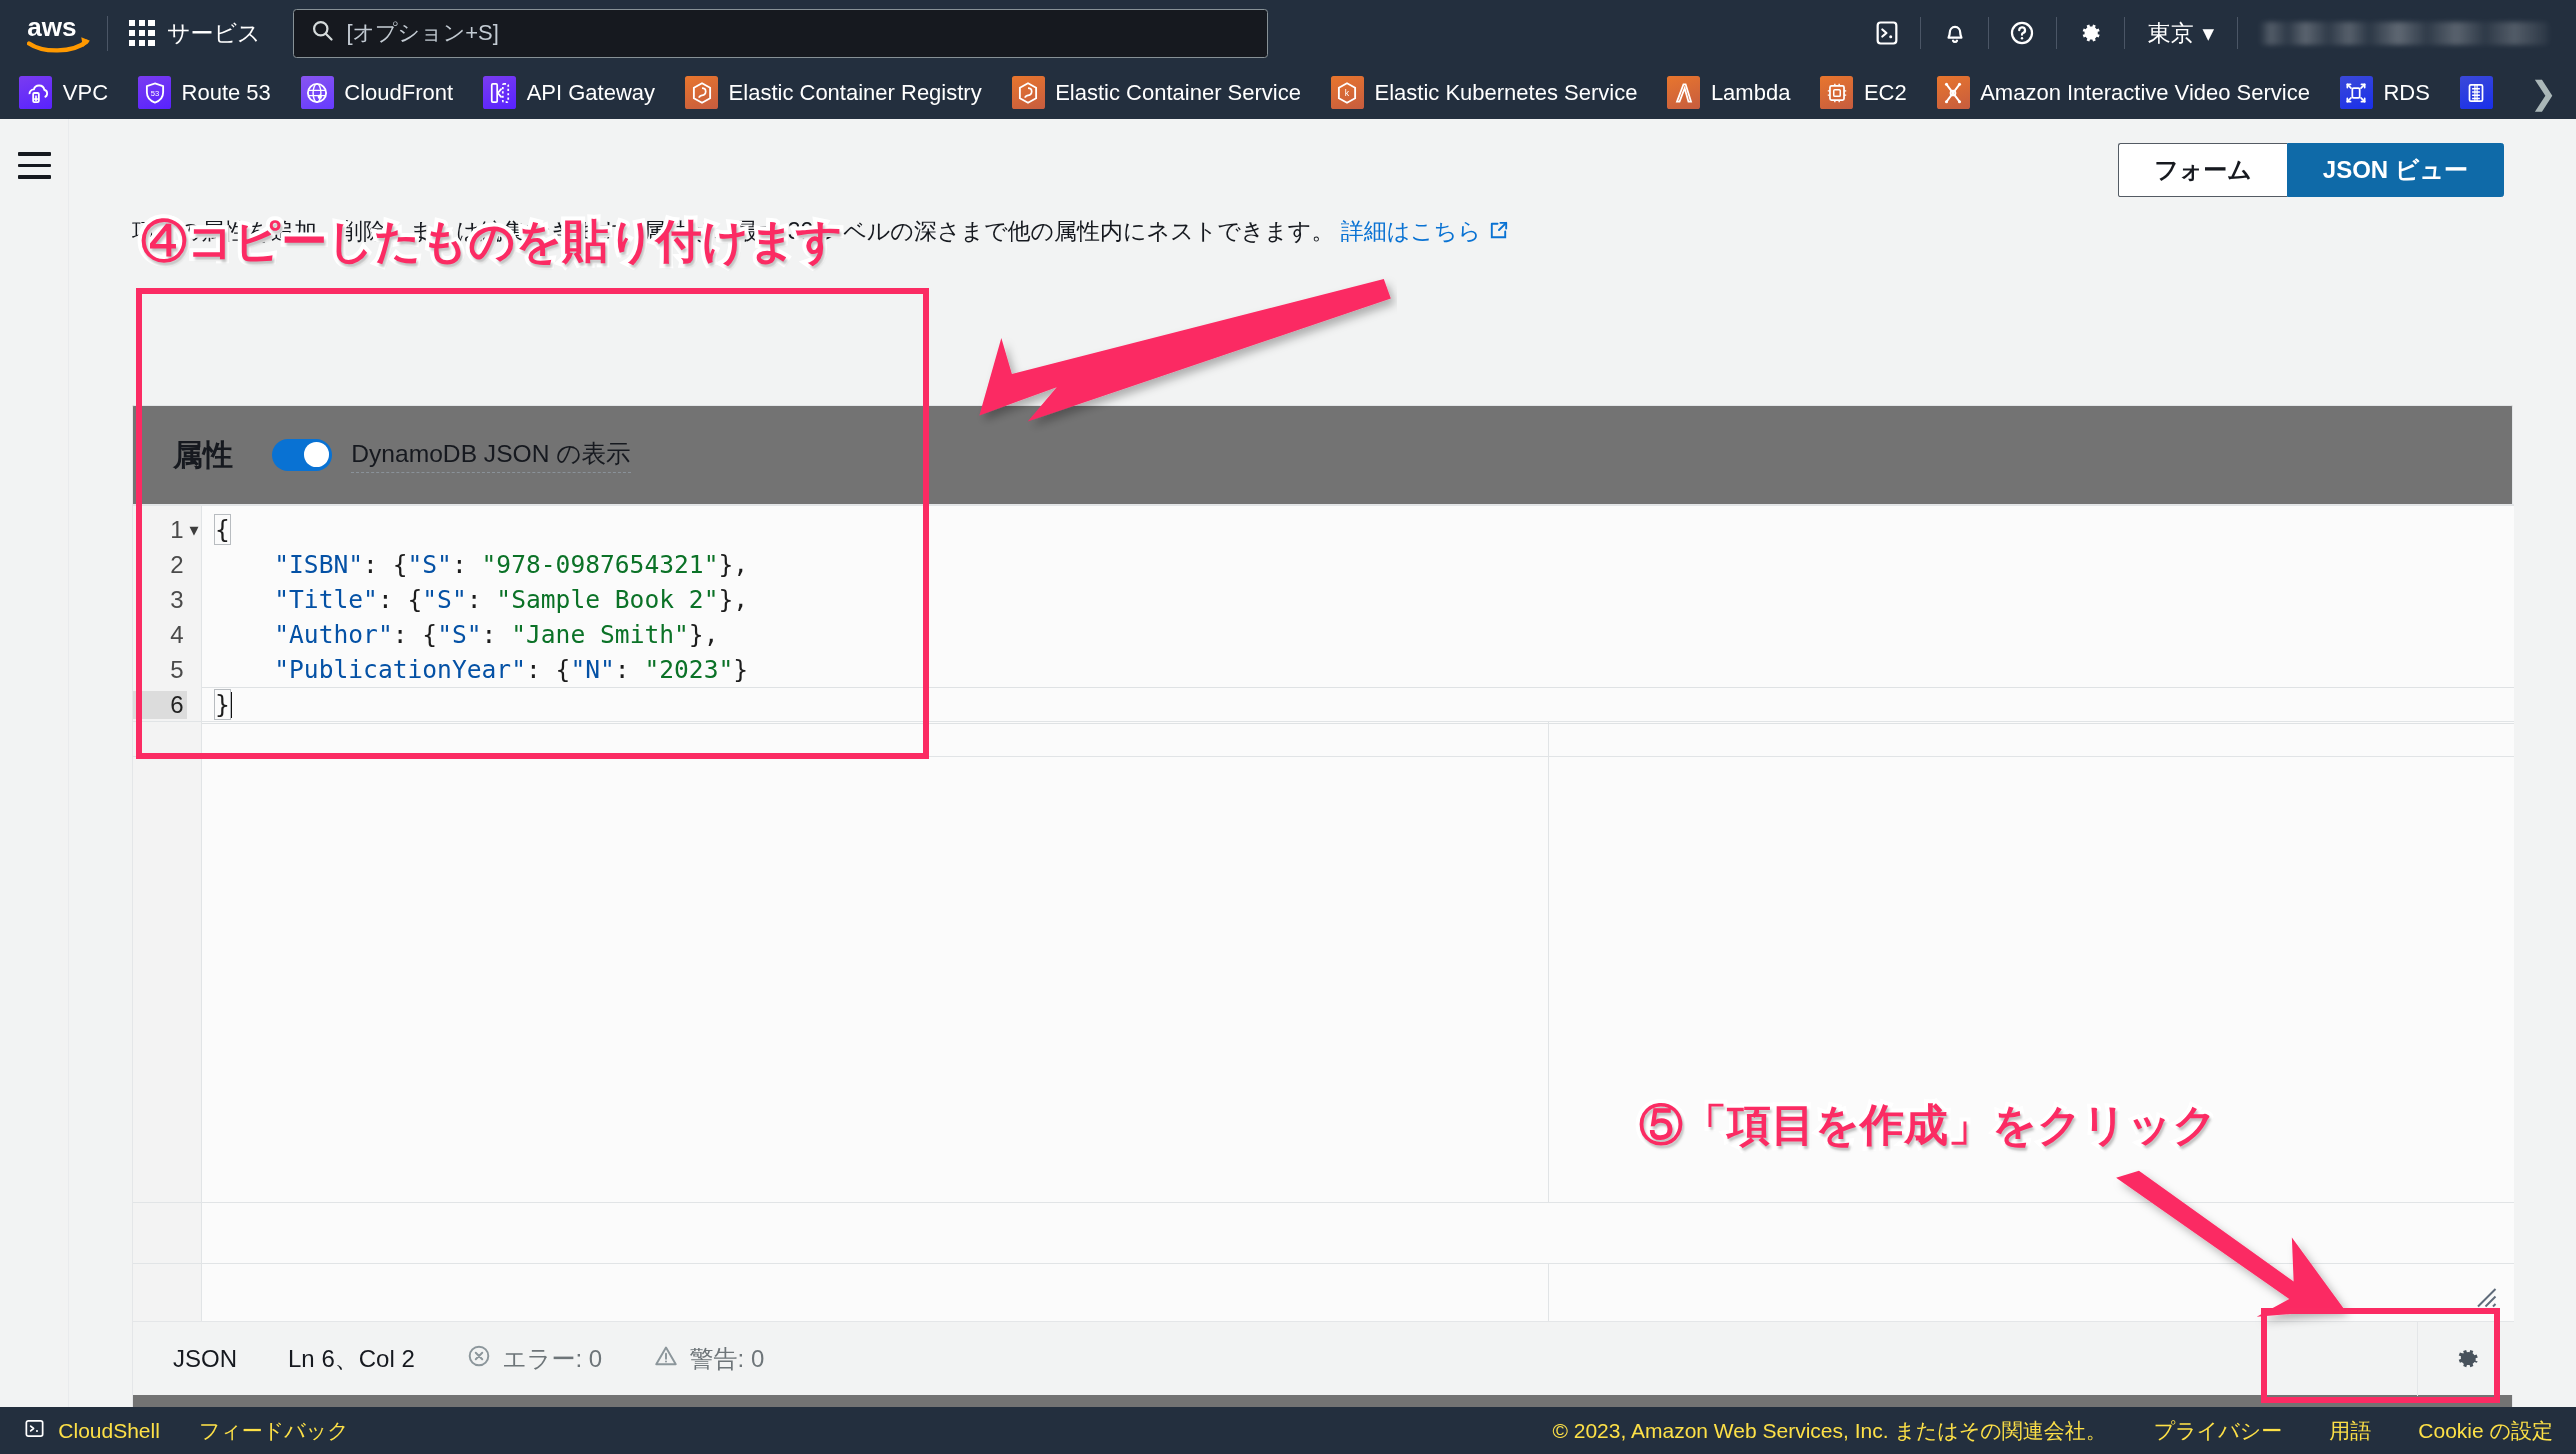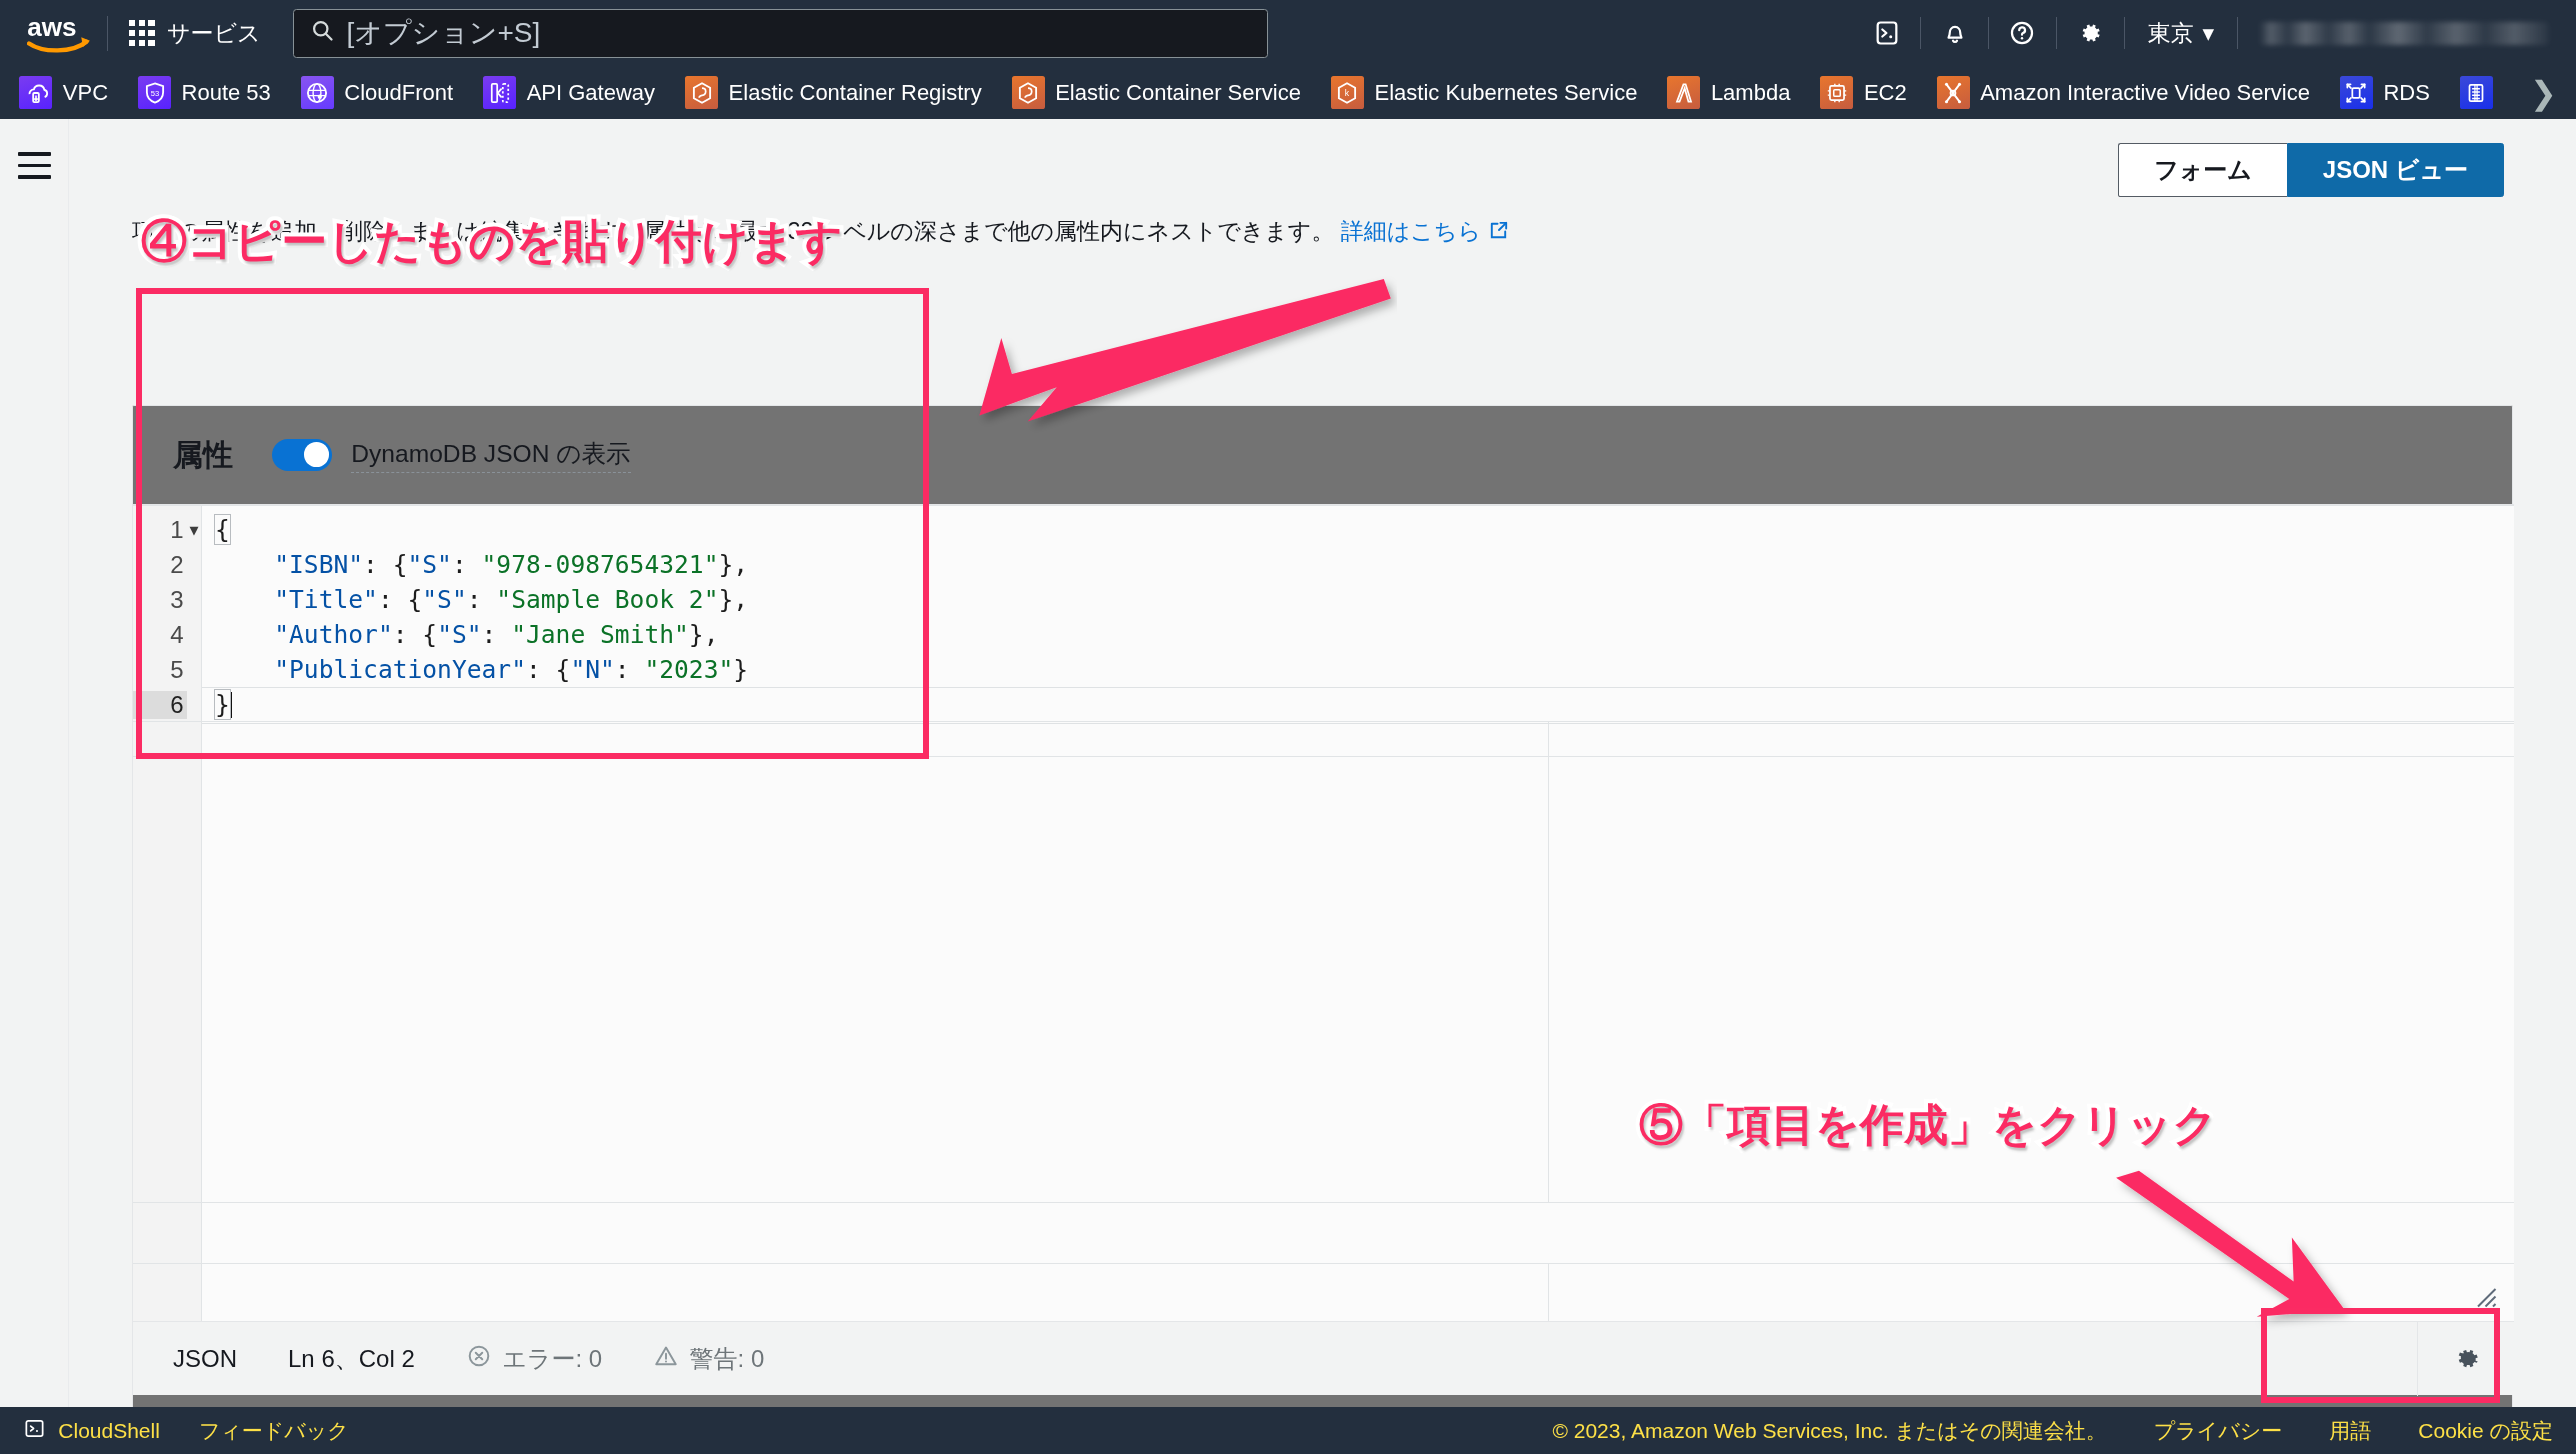--- a/index.html
+++ b/index.html
@@ -25,21 +25,21 @@
   }
   .waffle { display: grid; grid-template-columns: repeat(3, 6.2px); grid-gap: 3.5px; }
   .waffle i { display:block; width: 6.2px; height: 6.2px; background: #ffffff; }
   .searchbox {
     margin-left: 16px; width: 975px; height: 49px;
     background: #16191f; border: 0.9px solid #879196; border-radius: 3.5px;
     display: flex; align-items: center; padding: 0 16px; gap: 12.3px;
   }
   .searchbox .q { color: #d5dbdb; font-size: 24.6px; line-height: 1; }
   .searchbox .ph { color: #9ba7b0; font-size: 23px; flex: 1; }
-  .searchbox .kbd { color: #c3cbd3; font-size: 28px; }
+  .searchbox .kbd { color: #c3cbd3; font-size: 22px; }
   .nav-right { margin-left: auto; display: flex; align-items: center; height: 66px; padding-right: 6px; justify-content: space-between; }
   .nav-icon {
     width: 67px; height: 66px; display: flex; align-items: center; justify-content: center;
     color: #ffffff; cursor: pointer;
   }
   .nav-vsep { width: 0.9px; height: 32px; background: #4b5666; }
   .region-btn {
     display: flex; align-items: center; gap: 8.8px; padding: 0 23px; height: 66px;
     color: #ffffff; font-size: 23px; cursor: pointer;
   }

